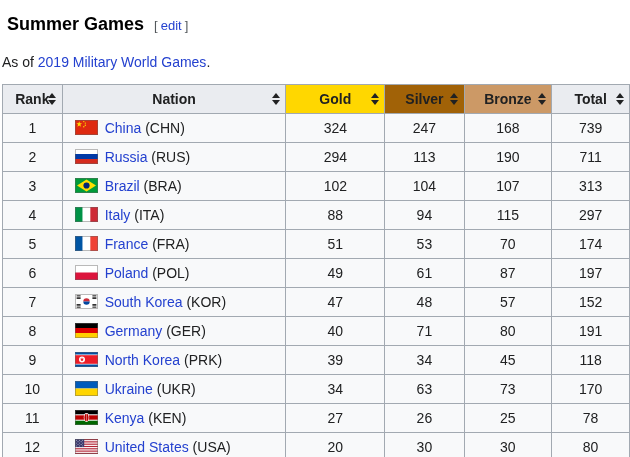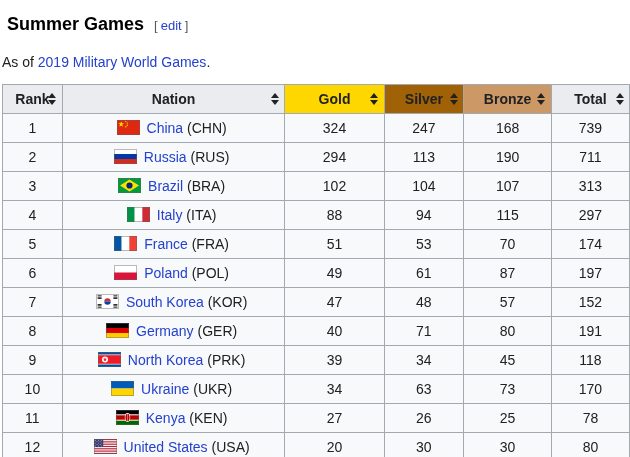--- a/index.html
+++ b/index.html
@@ -38,21 +38,21 @@
 
   
   .sort{position:absolute;right:5px;top:50%;transform:translateY(-50%);
     display:flex;flex-direction:column;align-items:center;gap:2px;width:9px;}
   .sort::before{content:"";border-left:4px solid transparent;border-right:4px solid transparent;
     border-bottom:5px solid #202122;width:0;height:0;}
   .sort::after{content:"";border-left:4px solid transparent;border-right:4px solid transparent;
     border-top:5px solid #202122;width:0;height:0;}
 
   
-  td.nation-cell{text-align:center;padding-left:0;}
+  td.nation-cell{text-align:left;padding-left:12px;}
   .flag{position:relative;display:inline-block;width:23px;height:15px;margin-right:7px;
     vertical-align:-2px;line-height:0;}
   .flag svg{display:block;width:23px;height:15px;}
   .flag::after{content:"";position:absolute;inset:0;border:1px solid rgba(100,100,100,.45);pointer-events:none;}
   a.nation-link{color:var(--link);text-decoration:none;cursor:pointer;}
   span.nation-code{color:var(--text);}
 </style>
 </head>
 <body>
 

